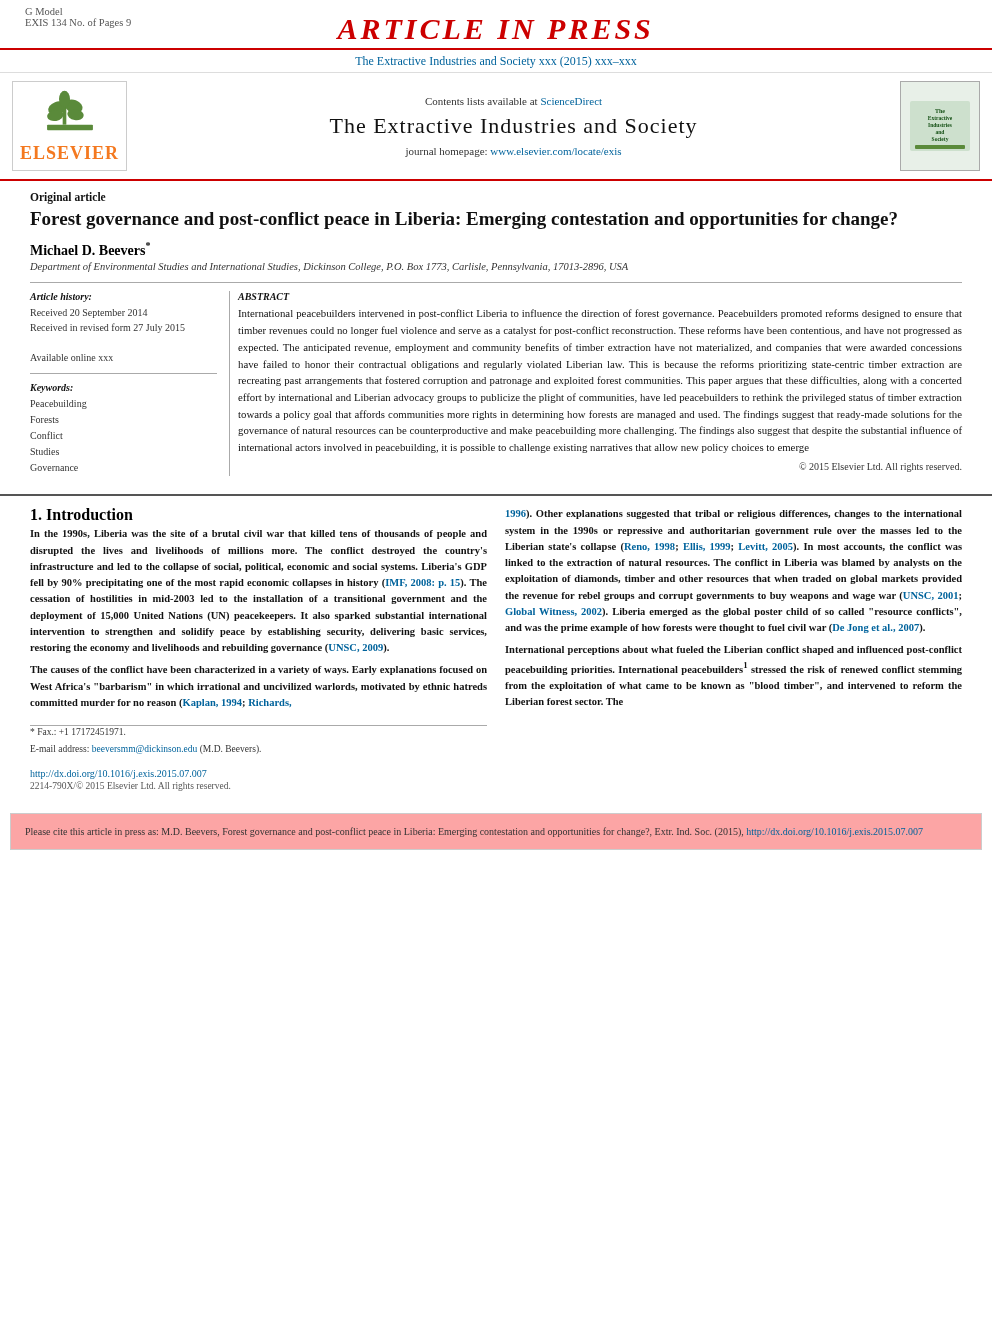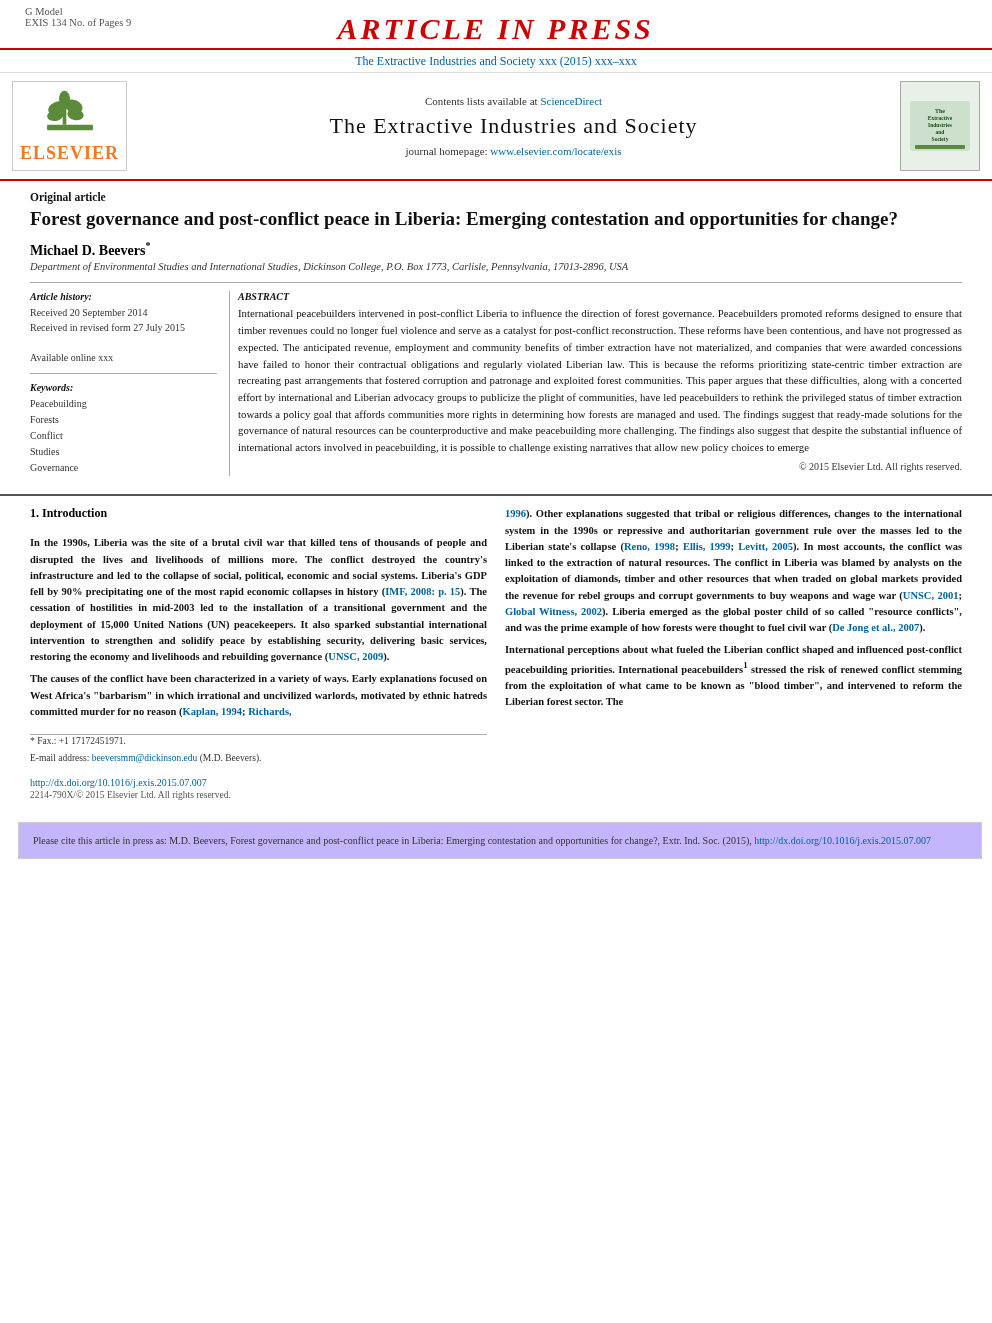--- a/index.html
+++ b/index.html
@@ -146,23 +146,23 @@
       padding: 10px 30px 10px 30px;
       border-top: 2px solid #555;
       margin-top: 8px;
     }
     .two-col-body {
       display: flex;
       gap: 18px;
     }
     .body-col { flex: 1; }
     .section-heading {
-      font-size: 12px;
-      font-weight: bold;
-      margin-bottom: 14px;
+      font-size: 16px;
+      font-weight: bold;
+      margin-bottom: 2px;
     }
     .body-text {
       font-size: 10.5px;
       line-height: 1.55;
       text-align: justify;
       color: #111;
       margin-bottom: 6px;
       font-weight: bold;
     }
     .body-text a, .inline-link { color: #00639c; text-decoration: none; }
@@ -170,23 +170,23 @@
     .footnotes-section {
       border-top: 1px solid #aaa;
       margin-top: 14px;
     }
     .footnote-text { font-size: 9.5px; color: #333; line-height: 1.45; margin-bottom: 3px; }
     .doi-section { margin-top: 8px; }
     .doi-link { color: #00639c; font-size: 10px; }
     .issn-line { font-size: 9.5px; color: #555; }
     
     .bottom-cite-box {
-      background: #c4b5fd;
+      background: #fca5a5;
       border: 1px solid #ccc;
-      margin: 12px 10px 10px 18px;
+      margin: 12px 10px 10px 10px;
       padding: 10px 14px;
       font-size: 10px;
       color: #333;
       line-height: 1.5;
     }
     .bottom-cite-box .cite-link { color: #00639c; }
   </style>
 </head>
 <body>
 

